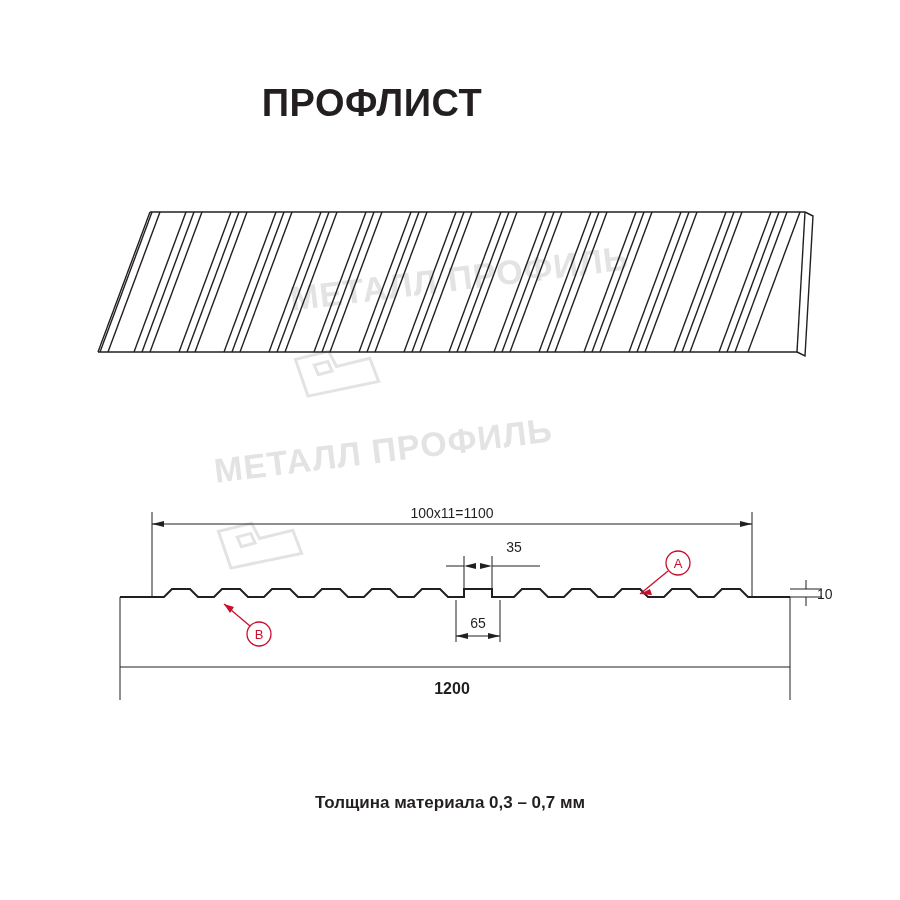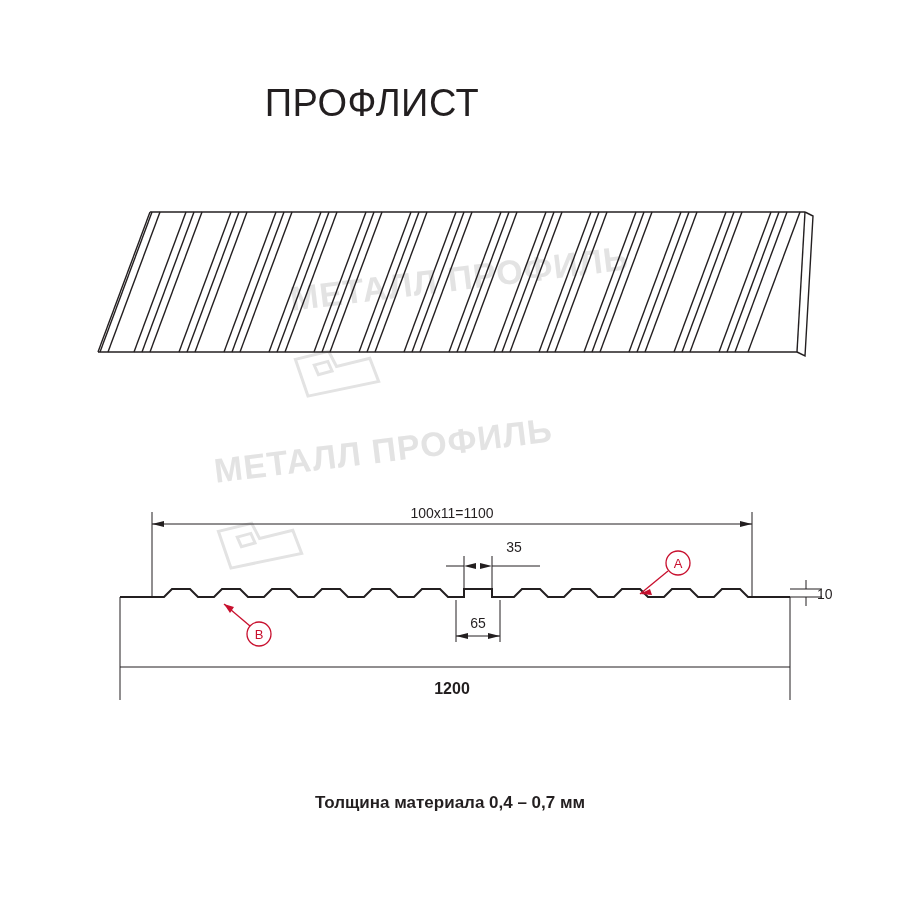--- a/index.html
+++ b/index.html
@@ -19,21 +19,21 @@
     position: absolute;
     inset: 0;
   }
   .title {
     position: absolute;
     top: 82px;
     left: 0;
     width: 744px;
     text-align: center;
     font-size: 38px;
-    font-weight: normal;
+    font-weight: bold;
     letter-spacing: 0.5px;
     color: #231f20;
   }
   .subtitle {
     position: absolute;
     top: 133px;
     left: 0;
     width: 900px;
     text-align: center;
     font-size: 17px;
@@ -256,15 +256,15 @@
 
     <g stroke="#c8102e" stroke-width="1.3" fill="none">
       <circle cx="259" cy="634" r="12"></circle>
       <line x1="250" y1="626" x2="224" y2="604"></line>
       <polygon points="224,604 234,607 230,613" fill="#c8102e" stroke="none"></polygon>
     </g>
     <text x="259" y="639" text-anchor="middle" font-family="Liberation Sans, sans-serif" font-size="13" fill="#c8102e">B</text>
 
   </svg>
 
-  <div class="footnote">Толщина материала 0,4 – 0,7 мм</div>
+  <div class="footnote">Толщина материала 0,3 – 0,7 мм</div>
 
 </div>
 
 </body></html>

